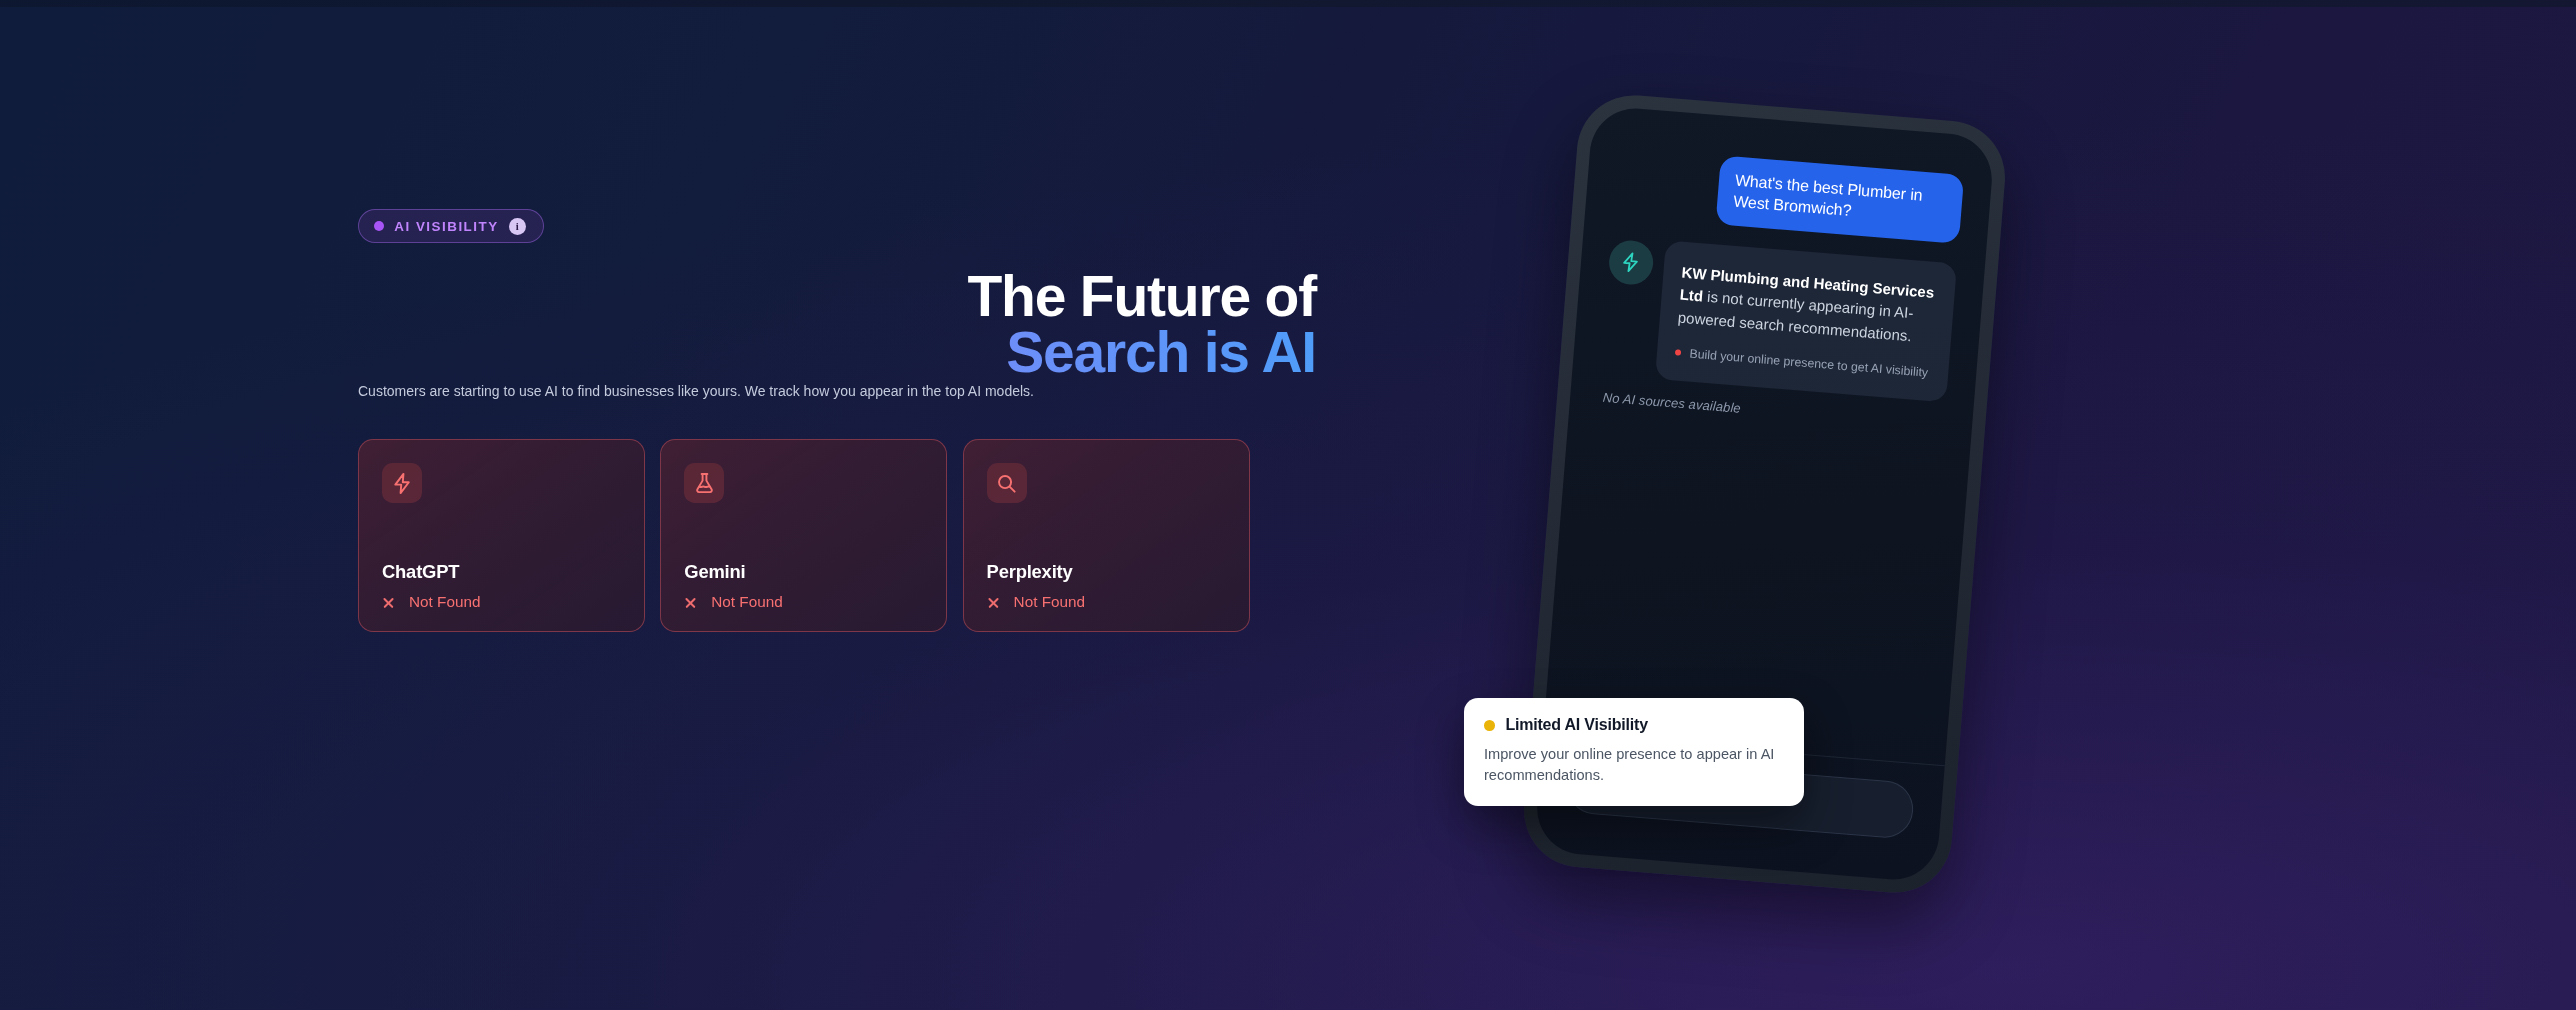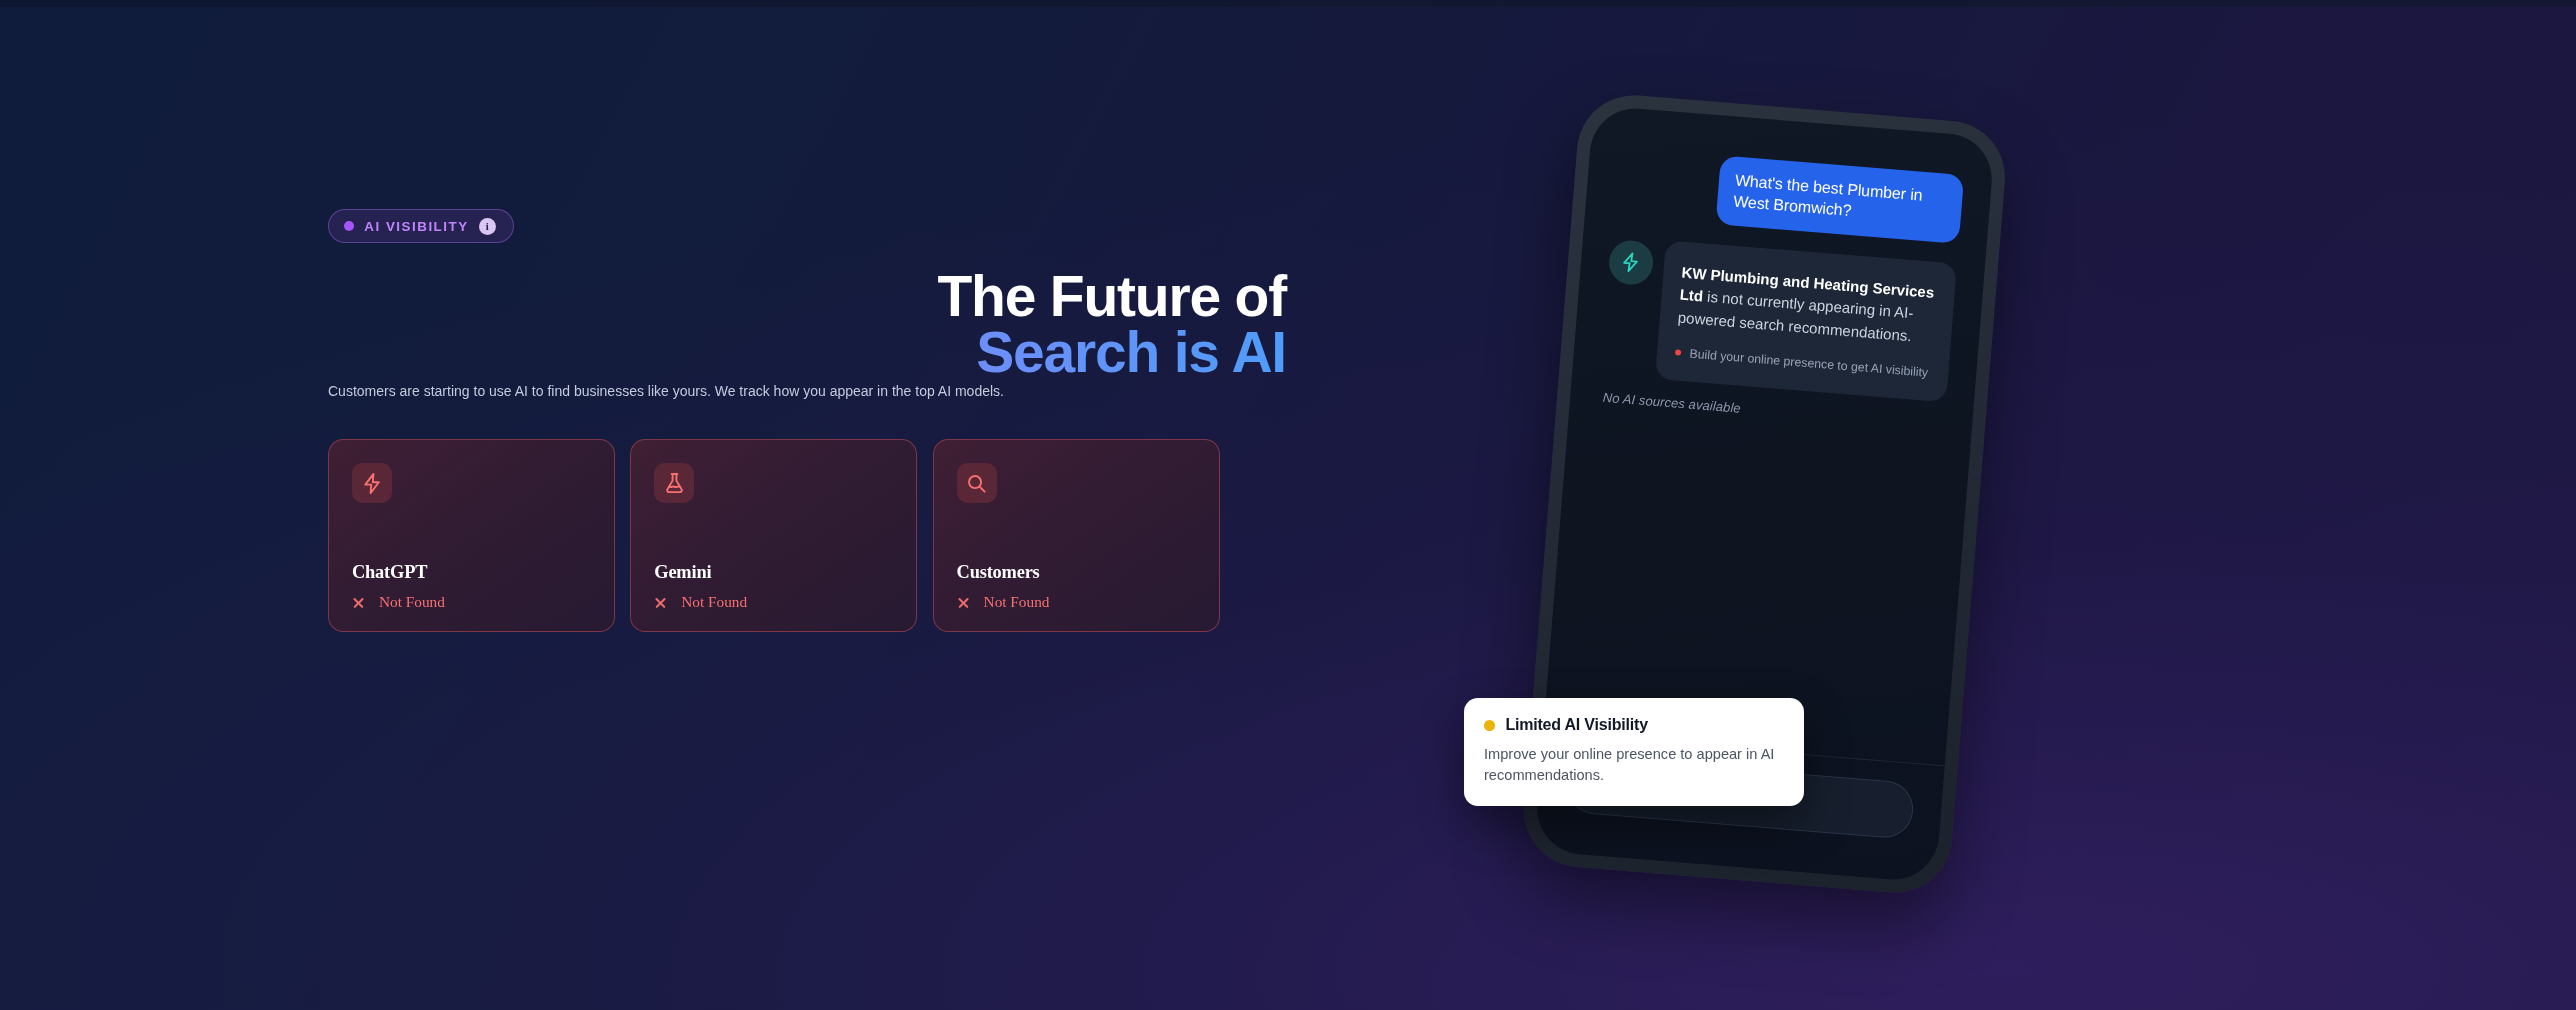--- a/index.html
+++ b/index.html
@@ -33,21 +33,21 @@
     top: 0; left: 0;
     width: 2576px;
     height: 7px;
     background: linear-gradient(90deg, #0d1730 0%, #10182f 40%, #141731 100%);
     opacity: .95;
   }
 
   
   .left-col {
     position: absolute;
-    left: 328px;
+    left: 358px;
     top: 209px;
     width: 958px;
   }
 
   
   .badge {
     display: inline-flex;
     align-items: center;
     gap: 10px;
     height: 34px;
@@ -106,21 +106,20 @@
     color: #c4cbdd;
     max-width: 874px;
     font-weight: 400;
   }
 
   
   .cards {
     margin-top: 37px;
     display: flex;
     gap: 15.3px;
-    font-family: Liberation Serif, serif;
   }
   .model-card {
     width: 287px;
     height: 193px;
     border-radius: 15.3px;
     border: 1.1px solid rgba(140,60,76,0.85);
     background: linear-gradient(145deg, rgba(66,32,52,0.95) 0%, rgba(52,28,50,0.92) 45%, rgba(40,26,48,0.9) 100%);
     padding: 23px 23px 20px 23px;
     display: flex;
     flex-direction: column;
@@ -372,21 +371,21 @@
         </div>
       </div>
 
       <div class="model-card">
         <div class="model-icon">
           <svg width="23" height="23" viewBox="0 0 24 24" fill="none" stroke="#f87171" stroke-width="2" stroke-linecap="round">
             <circle cx="10.5" cy="10.5" r="6.3"></circle>
             <path d="M15.2 15.2 20.5 20.5"></path>
           </svg>
         </div>
-        <div class="model-name">Customers</div>
+        <div class="model-name">Perplexity</div>
         <div class="model-status">
           <span class="x-glyph"></span>
           <span>Not Found</span>
         </div>
       </div>
 
     </div>
   </div>
 
   <div class="phone-wrap">

